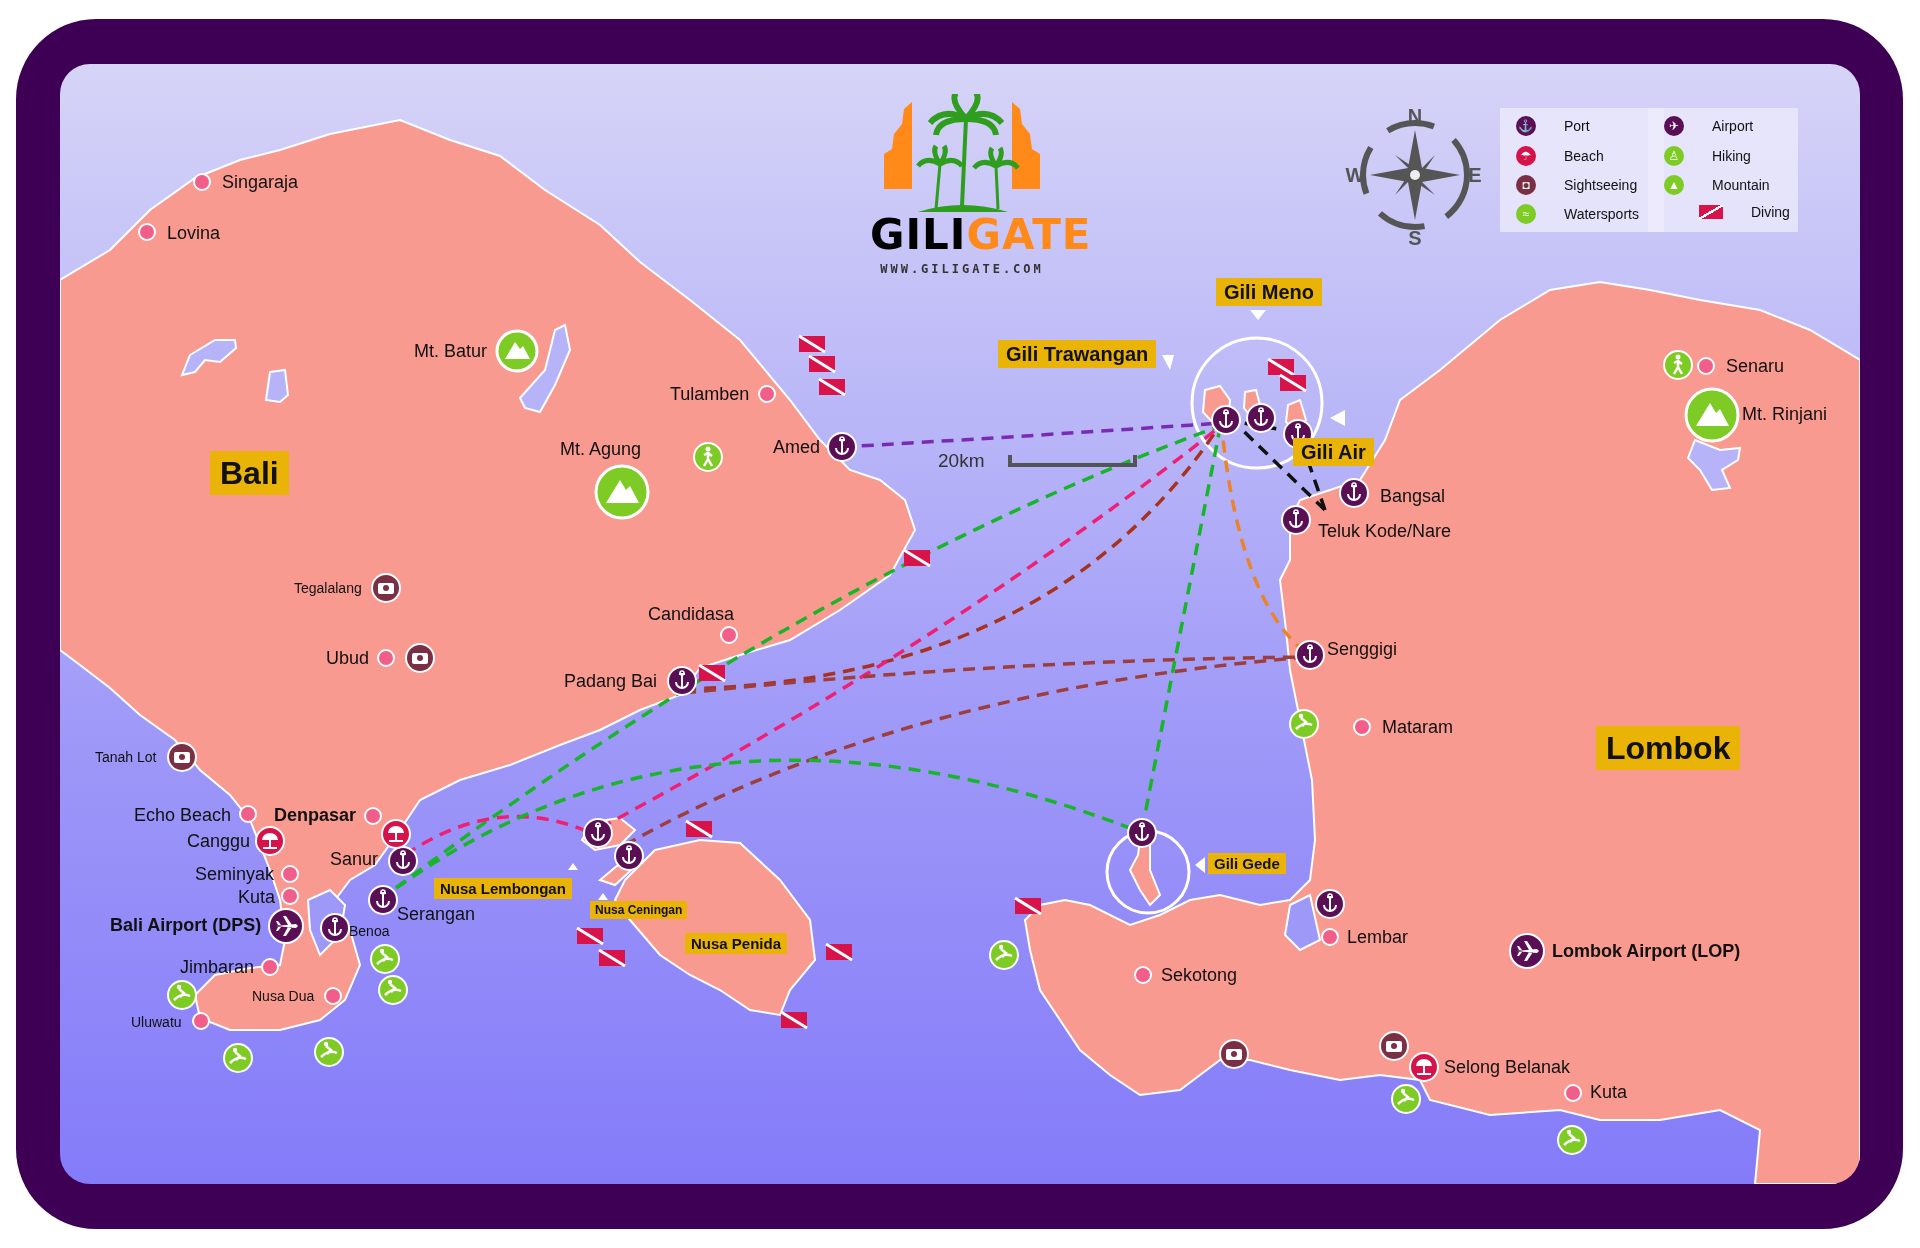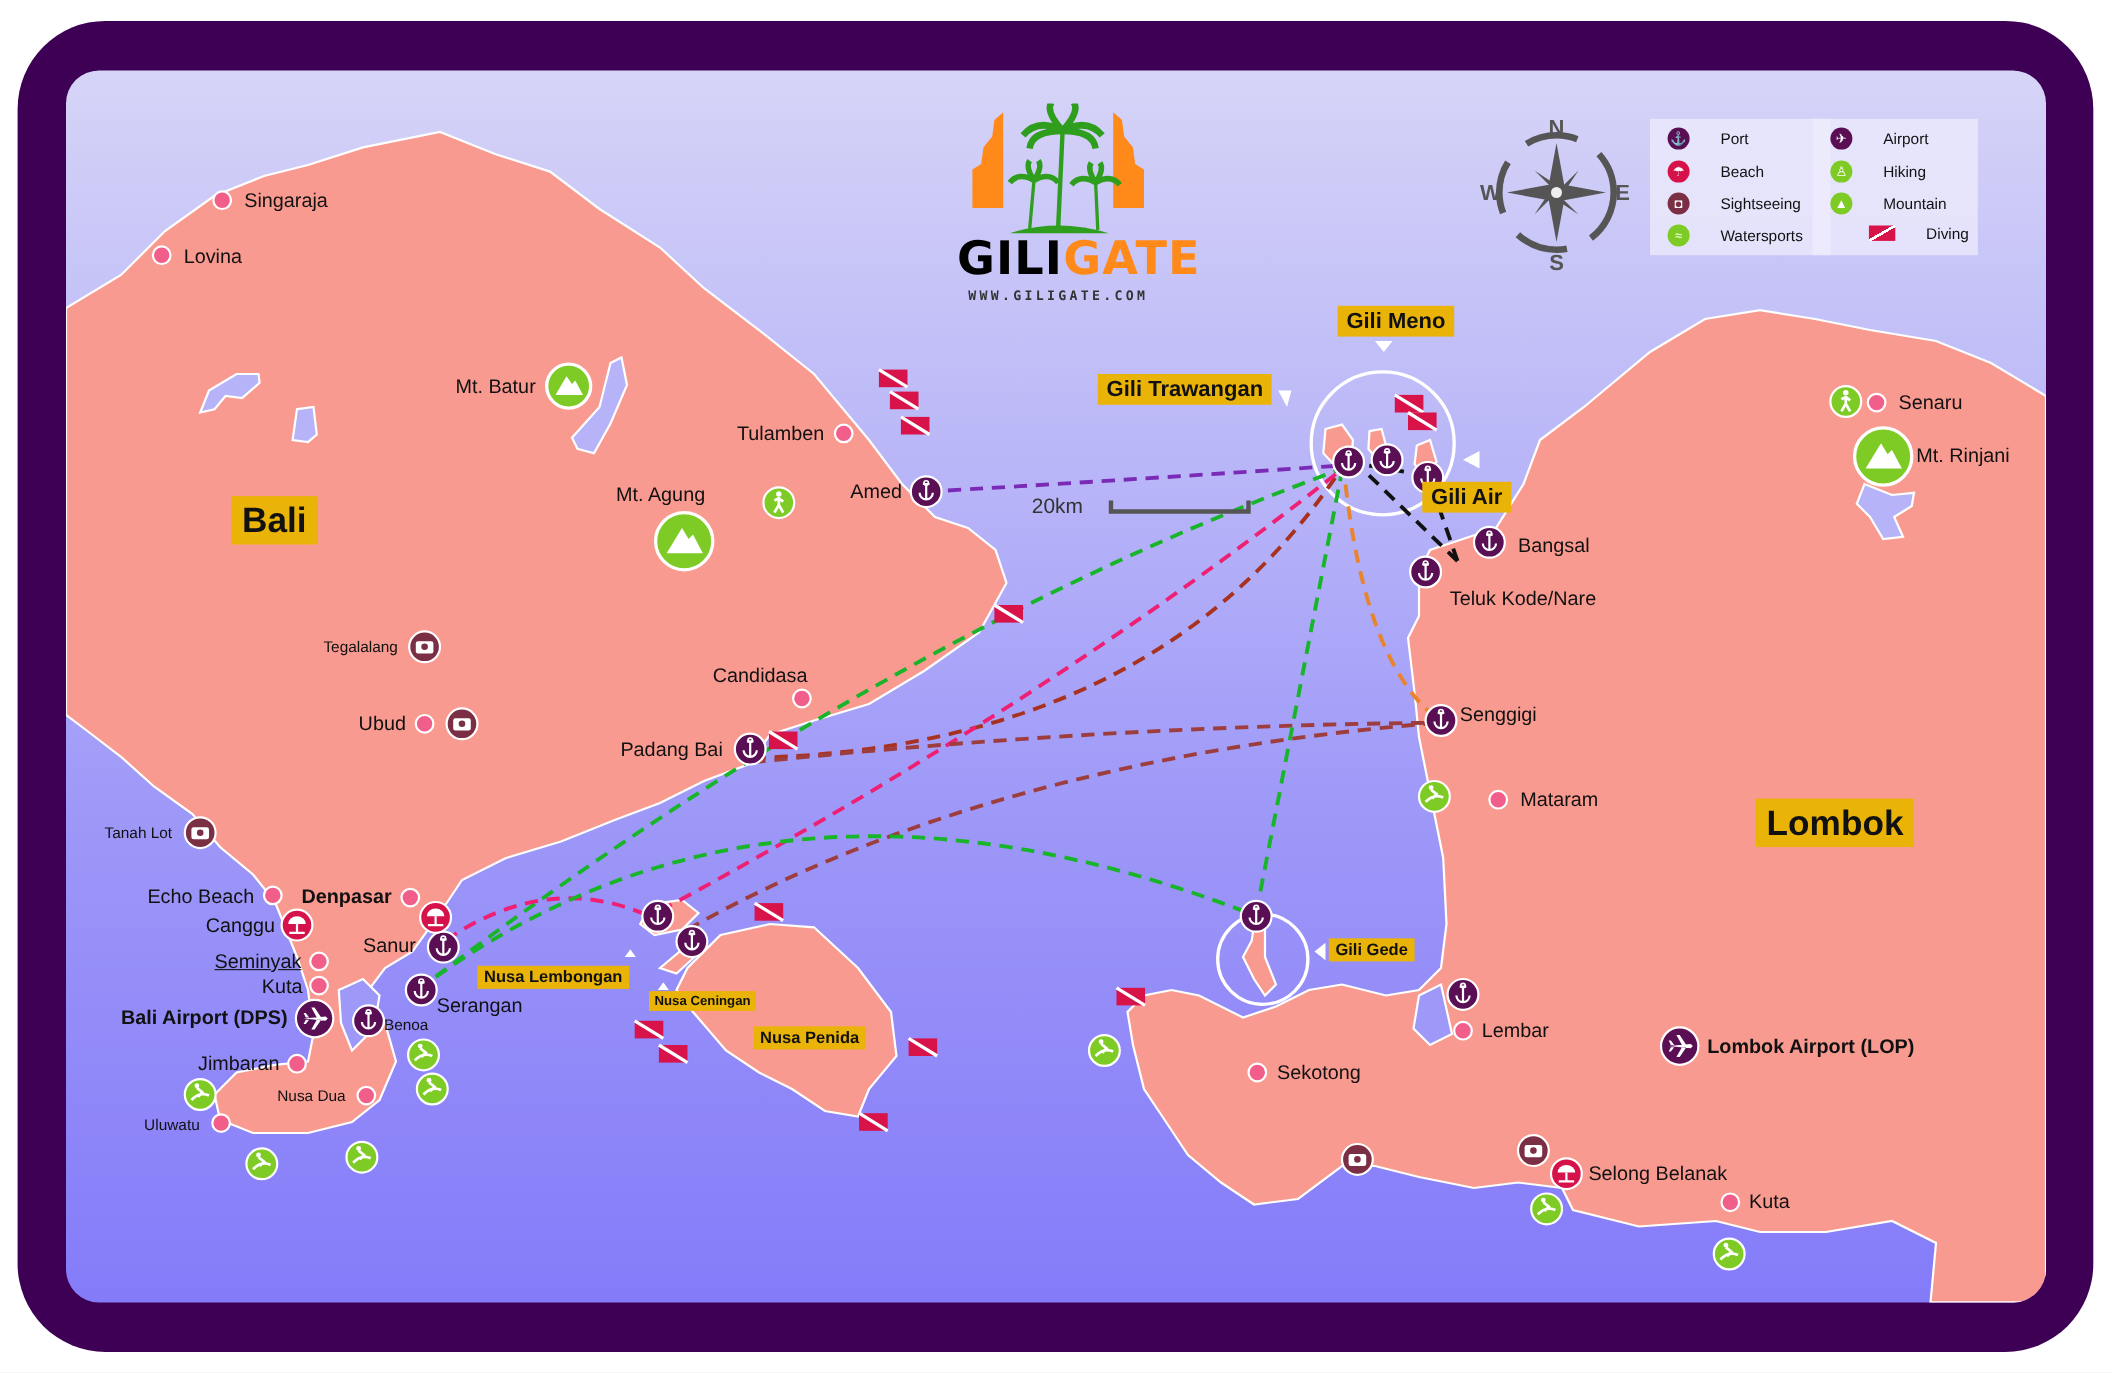--- a/index.html
+++ b/index.html
@@ -314,31 +314,31 @@
 <div class="label" style="left:773px;top:438px;">Amed</div>
 <div class="label sm" style="left:294px;top:581px;">Tegalalang</div>
 <div class="label" style="left:326px;top:649px;">Ubud</div>
 <div class="label" style="left:648px;top:605px;">Candidasa</div>
 <div class="label" style="left:564px;top:672px;">Padang Bai</div>
 <div class="label sm" style="left:95px;top:750px;">Tanah Lot</div>
 <div class="label" style="left:134px;top:806px;">Echo Beach</div>
 <div class="label bold" style="left:274px;top:806px;">Denpasar</div>
 <div class="label" style="left:187px;top:832px;">Canggu</div>
 <div class="label" style="left:330px;top:850px;">Sanur</div>
-<div class="label" style="left:195px;top:865px;text-decoration:underline;">Seminyak</div>
+<div class="label" style="left:195px;top:865px;">Seminyak</div>
 <div class="label" style="left:238px;top:888px;">Kuta</div>
 <div class="label bold" style="left:110px;top:916px;">Bali Airport (DPS)</div>
 <div class="label sm" style="left:349px;top:924px;">Benoa</div>
 <div class="label" style="left:397px;top:905px;">Serangan</div>
 <div class="label" style="left:180px;top:958px;">Jimbaran</div>
 <div class="label sm" style="left:252px;top:989px;">Nusa Dua</div>
 <div class="label sm" style="left:131px;top:1015px;">Uluwatu</div>
 <div class="label" style="left:1726px;top:357px;">Senaru</div>
 <div class="label" style="left:1742px;top:405px;">Mt. Rinjani</div>
 <div class="label" style="left:1380px;top:487px;">Bangsal</div>
-<div class="label" style="left:1318px;top:522px;margin-top:13px;">Teluk Kode/Nare</div>
+<div class="label" style="left:1318px;top:522px;">Teluk Kode/Nare</div>
 <div class="label" style="left:1327px;top:640px;">Senggigi</div>
 <div class="label" style="left:1382px;top:718px;">Mataram</div>
 <div class="label" style="left:1347px;top:928px;">Lembar</div>
 <div class="label bold" style="left:1552px;top:942px;">Lombok Airport (LOP)</div>
 <div class="label" style="left:1161px;top:966px;text-align:right;">Sekotong</div>
 <div class="label" style="left:1444px;top:1058px;">Selong Belanak</div>
 <div class="label" style="left:1590px;top:1083px;">Kuta</div>
 
 </body></html>

